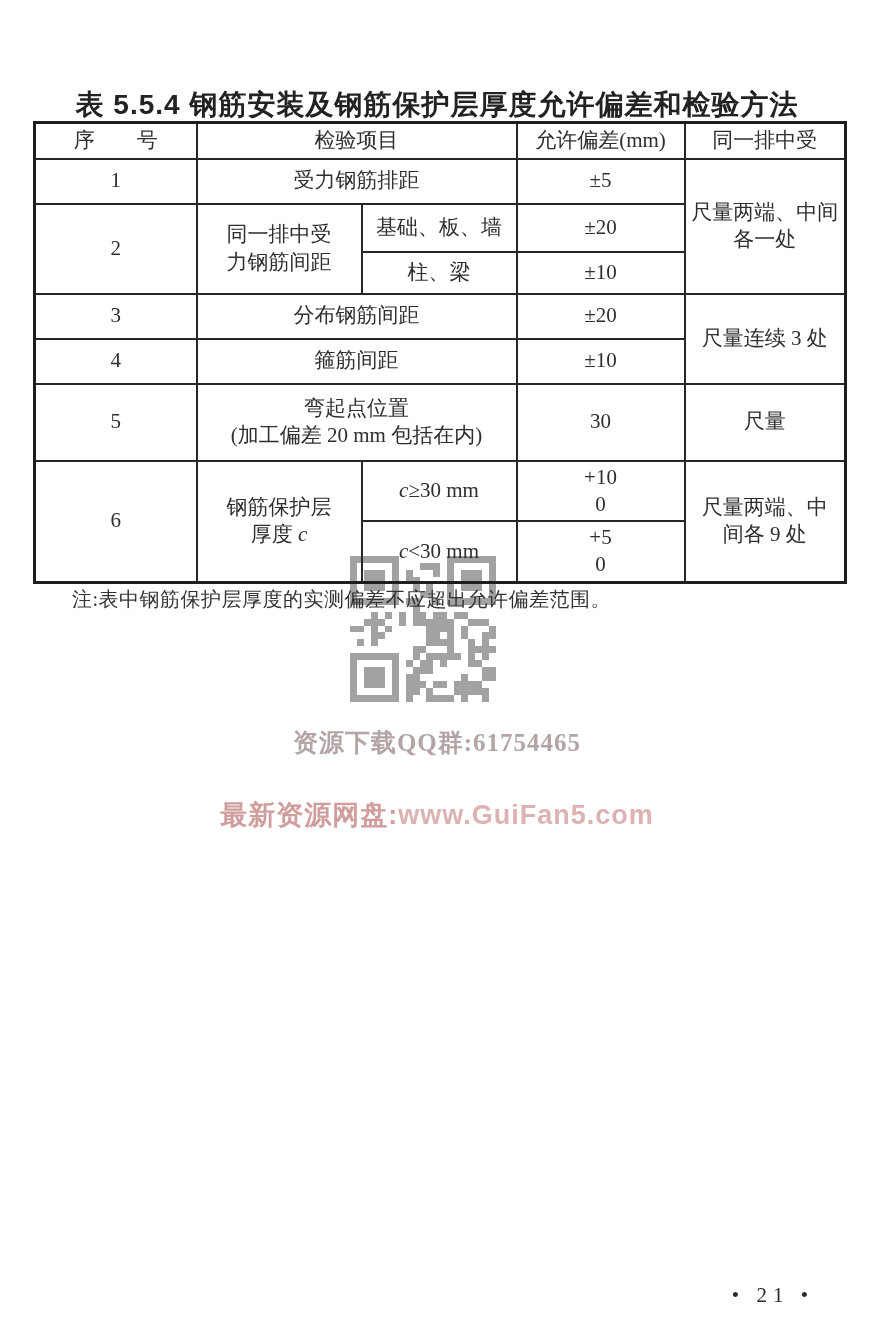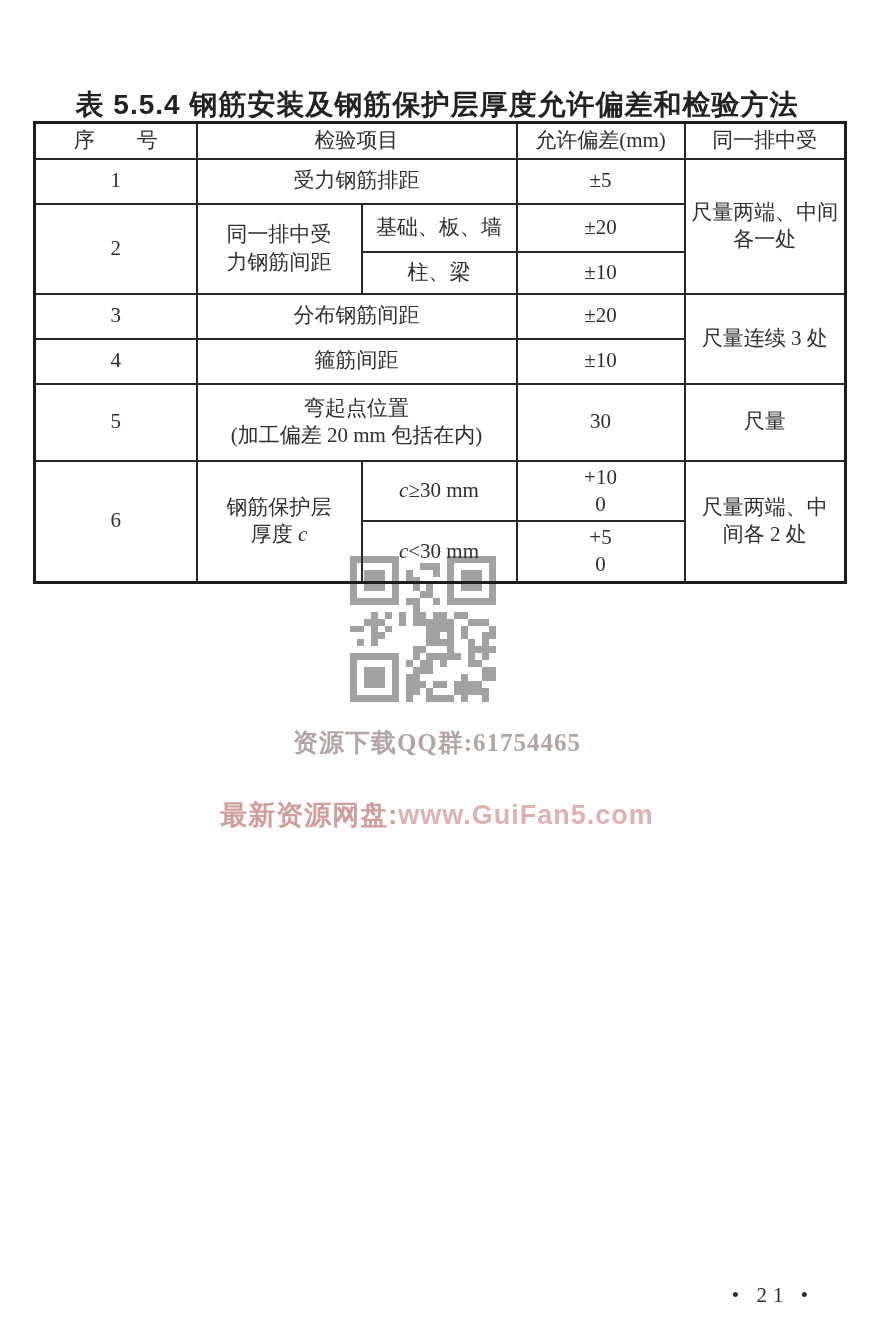--- a/index.html
+++ b/index.html
@@ -335,32 +335,33 @@
       <td rowspan="2">
         <span>钢筋保护层</span><br>
         <span>厚度 </span><span class="var">c</span>
       </td>
       <td>
         <span class="var">c</span><span>≥30 mm</span>
       </td>
       <td class="dev-stack">+10
 0</td>
       <td rowspan="2" class="method-cell pre">尺量两端、中
-间各 2 处</td>
+间各 9 处</td>
     </tr>
     <tr class="h-r6b">
       <td>
         <span class="var">c</span><span>&lt;30 mm</span>
       </td>
       <td class="dev-stack">+5
 0</td>
     </tr>
   </tbody>
     </table>
 
+  <div class="note">注:表中钢筋保护层厚度的实测偏差不应超出允许偏差范围。</div>
 
 
   <div class="wm-qq" style="color: rgb(179, 165, 165);">资源下载QQ群:61754465</div>
 
   <div class="wm-site">
     <span style="color: rgb(208, 157, 157);">最新资源网盘:</span><span style="color: rgb(220, 178, 178);">www.GuiFan5.com</span>
   </div>
 
   <div class="page-number">• 21 •</div>
 

